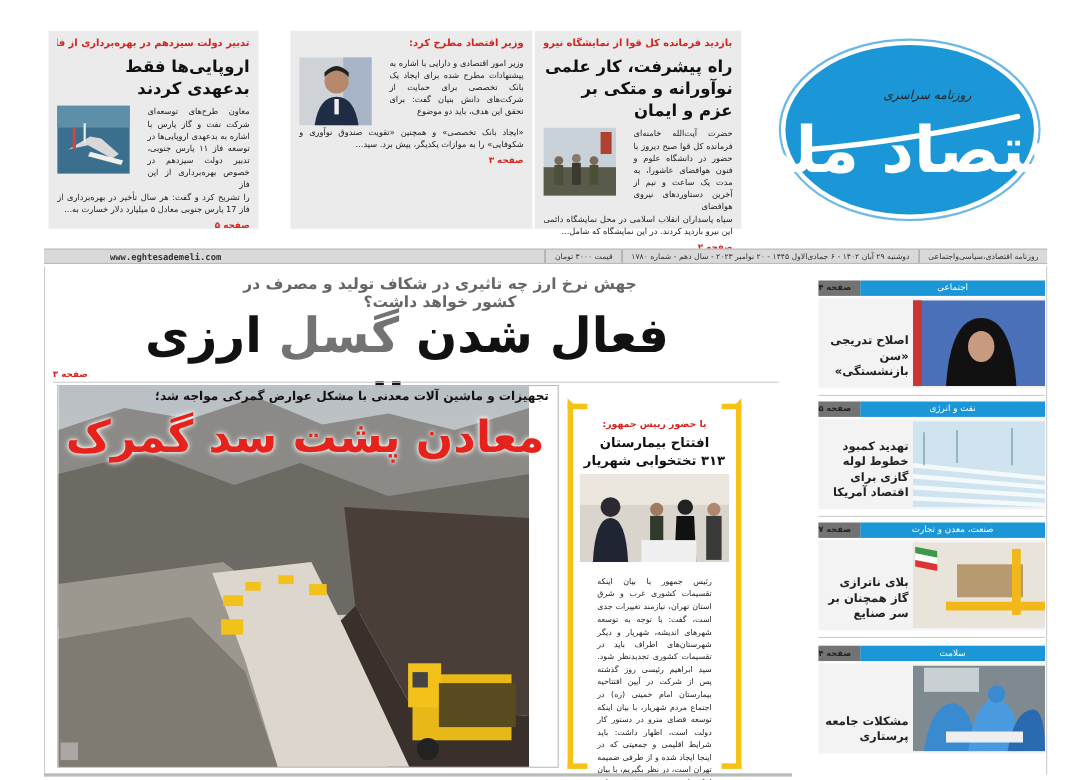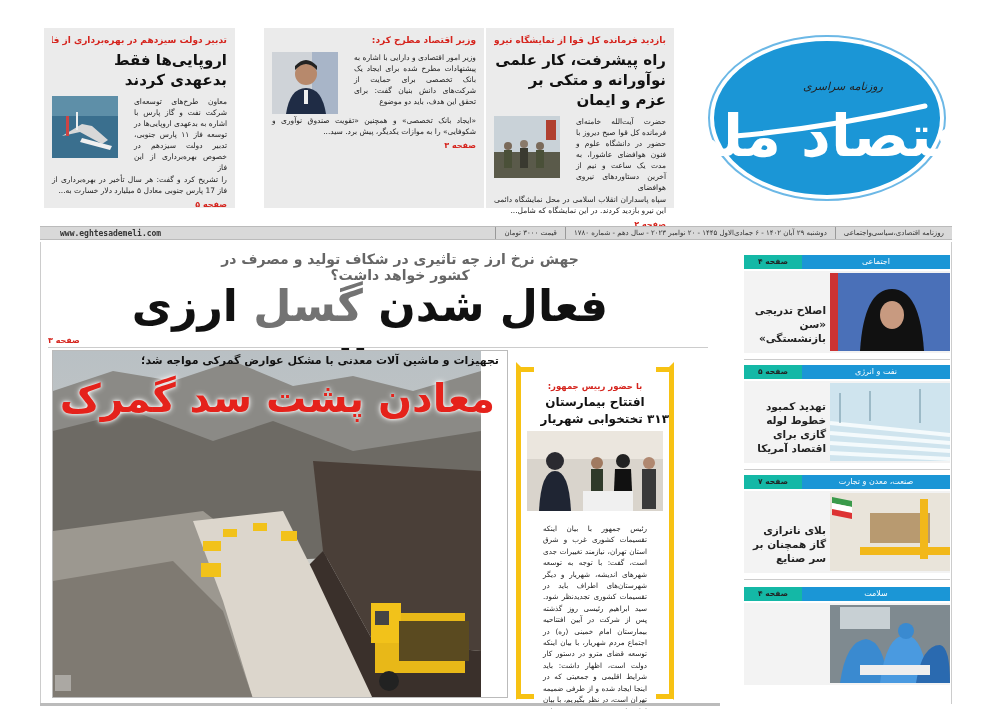--- a/index.html
+++ b/index.html
@@ -15,21 +15,21 @@
   .teaser .txt{font-size:7.5px;line-height:11px;color:#222;text-align:justify}
   .teaser .more{font-size:7.5px;line-height:11px;color:#222;text-align:justify;margin-top:1px}
   .teaser .page-ref{color:#d5241d;font-size:8px;font-weight:bold;margin-top:4px}
 
   
   .logo{position:absolute;left:705px;top:28px;width:244px;height:176px}
 
   
   .infobar{position:absolute;left:40px;top:226px;width:912px;height:14px;background:#d9d9d9;border-top:1px solid #bbb;border-bottom:1px solid #bbb;display:flex;direction:rtl;align-items:center;font-size:7px;color:#333}
   .infobar .cell{padding:0 8px;border-left:1px solid #999;height:100%;display:flex;align-items:center;white-space:nowrap}
-  .infobar .url{font-family:"DejaVu Sans Mono",monospace;font-size:8px;font-weight:bold;color:#333;border-left:none;margin-right:auto;padding-left:20px}
+  .infobar .url{font-family:"DejaVu Sans Mono",monospace;font-size:8px;font-weight:bold;color:#333;border-left:none;margin-right:auto;padding-left:60px}
 
   
   .frame{position:absolute;left:40px;top:242px;width:912px;height:462px;border-left:1px solid #ccc;border-right:1px solid #ccc}
   .bottom-rule{position:absolute;left:40px;top:703px;width:680px;height:3px;background:#bbb}
 
   .subhead{position:absolute;left:200px;top:251px;width:400px;text-align:center;direction:rtl;font-size:14px;font-weight:bold;color:#666}
   .headline{position:absolute;left:130px;top:276px;width:480px;text-align:center;direction:rtl;font-size:44px;font-weight:900;color:#111;line-height:60px;letter-spacing:-1px}
   .headline .red{color:#737373}
   .head-page{position:absolute;left:48px;top:336px;font-size:8px;font-weight:bold;color:#d5241d;direction:rtl}
   .rule1{position:absolute;left:48px;top:347px;width:660px;height:1px;background:#ccc}
@@ -39,31 +39,31 @@
   .mine .kicker{position:absolute;right:8px;top:3px;direction:rtl;font-size:11px;font-weight:bold;color:#111;z-index:2}
   .mine .title{position:absolute;right:12px;top:22px;direction:rtl;font-size:40px;font-weight:900;color:#e5221b;z-index:2;line-height:50px;text-shadow:0 0 3px #fff,0 0 6px #fff}
   .mine .arrow{position:absolute;left:2px;bottom:6px;width:16px;height:16px;background:rgba(255,255,255,.35);z-index:2}
 
   
   .pres{position:absolute;left:516px;top:362px;width:158px;height:338px;border:5px solid #f7c213;border-top-color:transparent;border-bottom-color:transparent;background:#fff}
   .pres:before{content:"";position:absolute;left:-5px;top:0;width:18px;height:5px;background:#f7c213}
   .pres:after{content:"";position:absolute;right:-5px;top:0;width:18px;height:5px;background:#f7c213}
   .pres .kicker{text-align:center;color:#d5241d;font-size:8.5px;font-weight:bold;margin-top:14px;direction:rtl}
   .pres .t1{text-align:center;font-size:12px;font-weight:bold;margin-top:4px;direction:rtl;color:#111}
-  .pres .t2{text-align:right;font-size:12px;font-weight:bold;margin-top:3px;direction:rtl;color:#111}
+  .pres .t2{text-align:center;font-size:12px;font-weight:bold;margin-top:3px;direction:rtl;color:#111}
   .pres .photo{margin:5px 6px 0;height:80px}
   .pres .txt{margin:8px 22px 0;font-size:7.2px;line-height:11.4px;color:#222;direction:rtl;text-align:justify}
   .pres-foot-l{position:absolute;left:516px;top:694px;width:18px;height:5px;background:#f7c213}
   .pres-foot-r{position:absolute;left:656px;top:694px;width:18px;height:5px;background:#f7c213}
 
   
   .side{position:absolute;left:744px;width:206px;direction:rtl}
   .side .bar{height:14px;display:flex;direction:rtl}
   .side .bar .name{flex:1;background:#1b96d6;color:#fff;font-size:8px;text-align:center;line-height:14px}
-  .side .bar .pg{width:58px;background:#14b8a6;color:#222;font-size:7.5px;font-weight:bold;text-align:center;line-height:14px}
+  .side .bar .pg{width:38px;background:#737373;color:#222;font-size:7.5px;font-weight:bold;text-align:left;line-height:14px}
   .side .content{display:flex;direction:rtl;background:#f3f3f3;height:82px;margin-top:2px}
   .side .photo{width:120px;height:78px;margin-top:2px}
   .side .label{flex:1;display:flex;align-items:flex-end;justify-content:flex-start;padding:0 4px 8px 0;font-size:10.5px;font-weight:bold;color:#222;line-height:14px}
   .side .sep{height:1px;background:#ccc;margin-top:6px}
 </style>
 </head>
 <body>
 
 <div class="page">
 
@@ -276,17 +276,18 @@
     <div class="content">
       <svg class="photo" viewBox="0 0 120 78">
         <rect width="120" height="78" fill="#7f8a90"></rect>
         <rect x="10" y="2" width="50" height="22" fill="#c8d0d4"></rect>
         <path d="M10 78 Q16 36 36 34 Q54 36 58 78Z" fill="#3a8ad0"></path>
         <path d="M50 78 Q56 30 76 30 Q94 32 98 78Z" fill="#4a9ae0"></path>
         <circle cx="76" cy="26" r="8" fill="#3a8ad0"></circle>
         <path d="M86 78 Q92 40 110 40 Q120 42 120 78Z" fill="#2a6ab0"></path>
         <rect x="30" y="60" width="70" height="10" fill="#eee"></rect>
       </svg>
+      <div class="label">مشکلات جامعه پرستاری</div>
     </div>
   </div>
 
   <div class="bottom-rule"></div>
 </div>
 
 </body></html>

